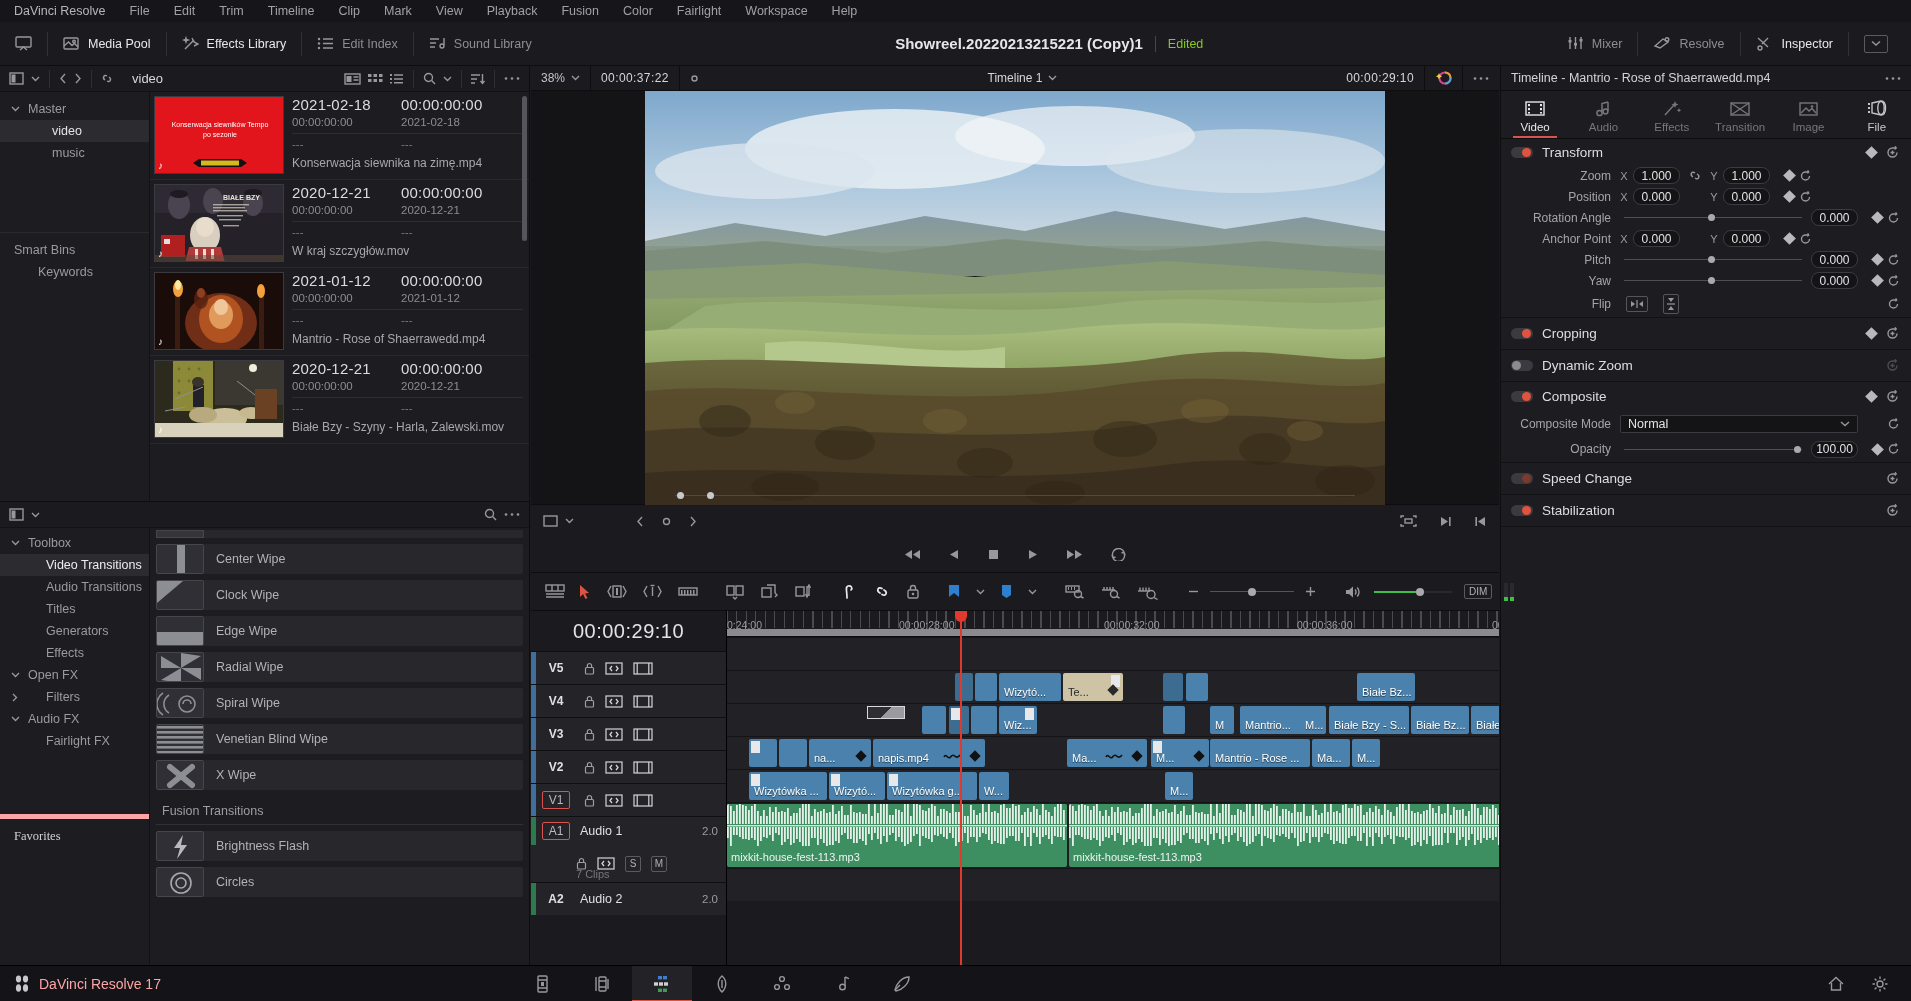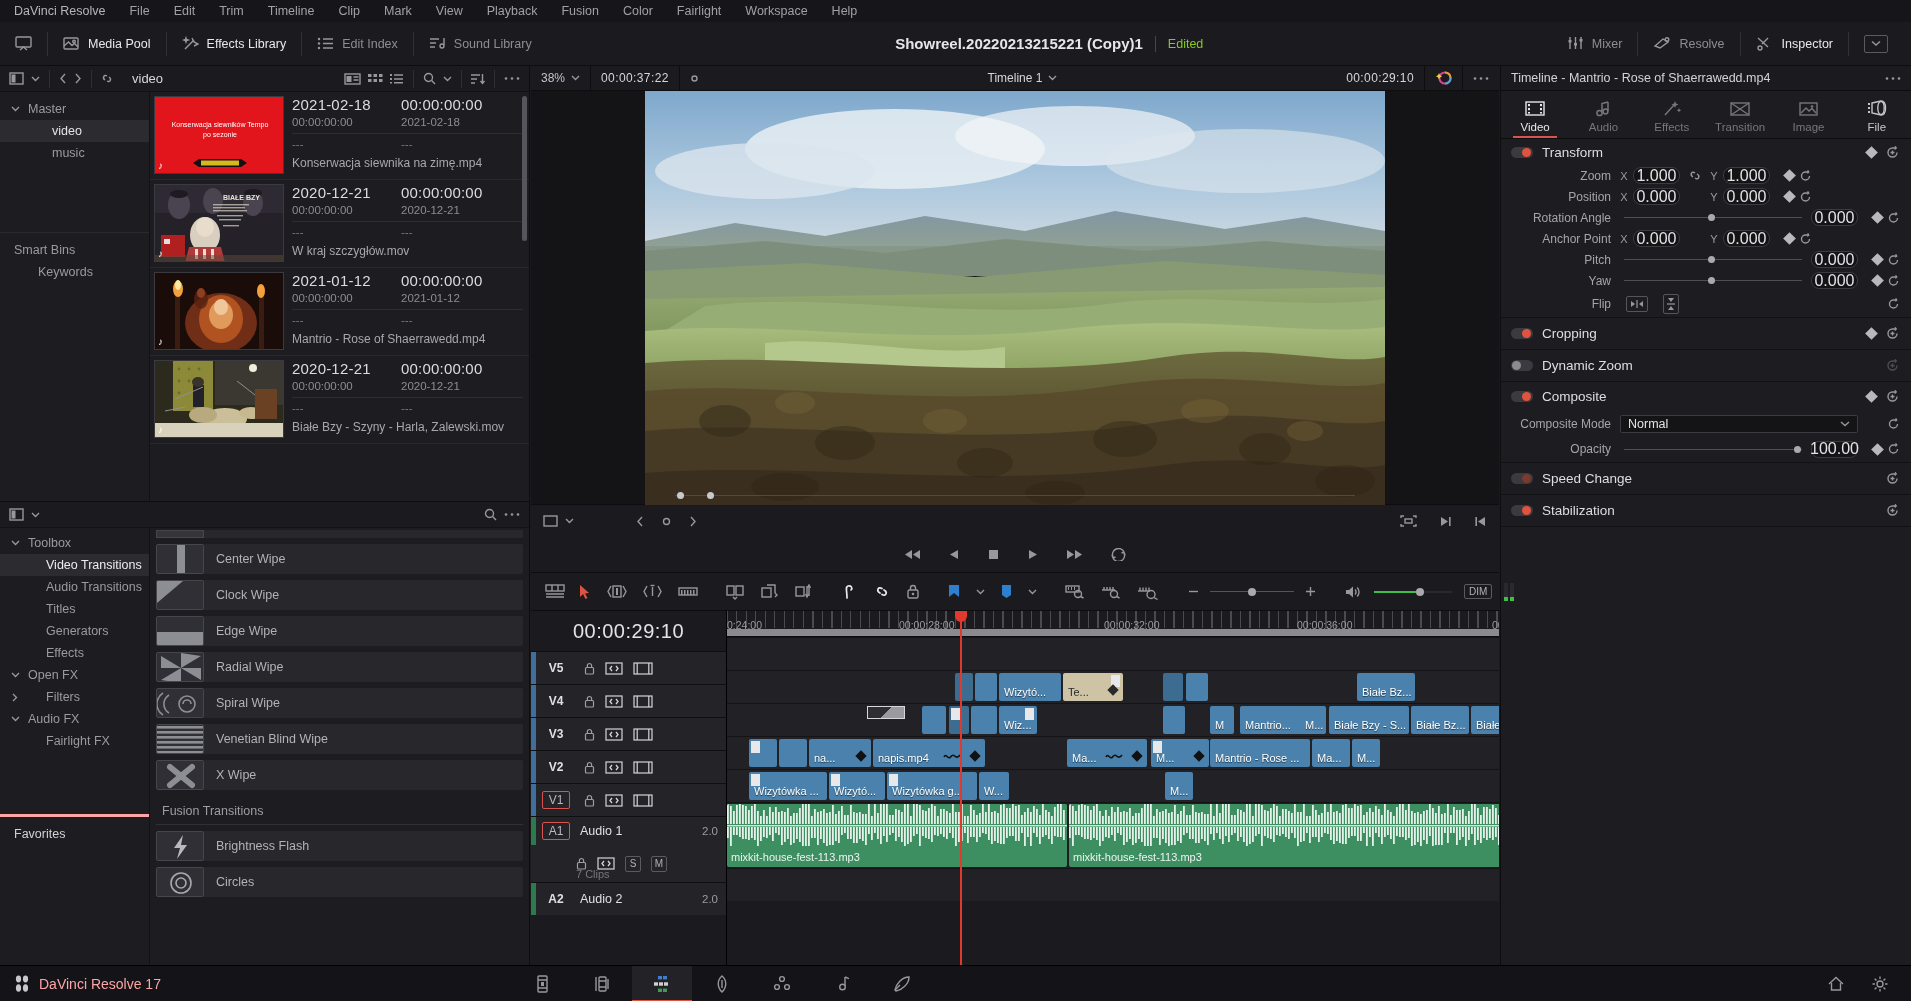--- a/index.html
+++ b/index.html
@@ -66,21 +66,21 @@
   
   .fxlib{ position:absolute; left:0; top:501px; width:530px; height:464px; background:#1d1d21; border-right:1px solid #0d0d10; border-top:1px solid #0d0d10;}
   .fx-head{ height:26px; display:flex; align-items:center; background:#1b1b1f; border-bottom:1px solid #121215; padding:0 9px; gap:7px;}
   .fx-head .sp{ flex:1; }
   .fx-body{ display:flex; height:438px;}
   .fx-tree{ width:150px; border-right:1px solid #121215; padding-top:4px;}
   .fx-row{ height:22px; display:flex; align-items:center; font-size:12.5px; color:#9a9a9f; padding-left:8px;}
   .fx-row.sel{ background:#2b2b30; color:#ededef;}
   .fx-row .lbl{ padding-left:6px; }
   .fx-row.d1 .lbl{ padding-left:24px; }
-  .fx-fav{ margin-top:62px; border-top:3px solid #fca5a5; padding-top:6px;}
+  .fx-fav{ margin-top:62px; border-top:5px solid #fca5a5; padding-top:6px;font-family:Liberation Serif, serif;}
   .fx-list{ flex:1; position:relative; overflow:hidden; padding-top:2px;}
   .fx-item{ height:30px; margin:0 6px 6px 6px; background:#27272c; border-radius:2px; display:flex; align-items:center; }
   .fx-thumb{ width:48px; height:30px; background:#34343a; border:1px solid #46464c; border-radius:2px; flex-shrink:0; overflow:hidden; position:relative;}
   .fx-label{ padding-left:12px; font-size:12.5px; color:#b2b2b7;}
   .fx-group{ padding:8px 0 6px 12px; font-size:12.5px; color:#9d9da2; }
   .fx-group-line{ height:1px; background:#303036; margin:0 6px 6px 6px;}
   .fx-partial{ height:8px; margin:0 6px 6px 6px; background:#27272c; }
 
   
   .viewer{ position:absolute; left:531px; top:66px; width:968px; height:505px; background:#141417;}
@@ -111,21 +111,21 @@
   .sect{ border-bottom:1px solid #121215; }
   .sect-hd{ height:26px; display:flex; align-items:center; padding:0 10px; gap:9px;}
   .toggle{ width:22px;height:11px;border-radius:6px;background:#3a3a40; position:relative; flex-shrink:0;}
   .toggle .knob{ position:absolute; width:9px;height:9px;border-radius:50%; top:1px; left:11px; background:#e0533f;}
   .toggle.off .knob{ left:1px; background:#8b8b90;}
   .toggle.dim .knob{ background:#7a3a30;}
   .sect-name{ flex:1; color:#dedee1; font-size:13.5px;}
   .prm{ height:21px; display:flex; align-items:center; padding:0 10px; gap:5px;}
   .prm .lab{ width:104px; text-align:right; color:#a4a4a9; font-size:12px; padding-right:4px;}
   .prm .ax{ color:#9a9a9f; font-size:11px; width:8px; text-align:center;}
-  .numbox{ width:47px; height:17px; background:#141417; border:1px solid #3b3b41; border-radius:8px; color:#e2e2e5; font-size:16px; display:flex; align-items:center; justify-content:center;}
+  .numbox{ width:47px; height:17px; background:#141417; border:1px solid #3b3b41; border-radius:8px; color:#e2e2e5; font-size:12px; display:flex; align-items:center; justify-content:center;}
   .slider{ flex:1; height:17px; display:flex; align-items:center; position:relative; margin:0 4px;}
   .sl-track{ width:100%; height:1px; background:#4e4e54;}
   .sl-knob{ position:absolute; width:7px;height:7px;border-radius:50%; background:#a9a9ae;}
   .kf{ width:9px;height:9px; background:#b8b8bd; transform:rotate(45deg); flex-shrink:0;}
   .resetic{ width:14px; flex-shrink:0;}
   .linkic{ width:20px; display:flex; justify-content:center;}
   .flipbtn{ width:22px;height:16px;border:1px solid #55555b;border-radius:2px; display:flex;align-items:center;justify-content:center;}
   .selbox{ flex:1; height:18px; background:#141417; border:1px solid #3b3b41; border-radius:2px; display:flex; align-items:center; padding:0 7px; color:#e2e2e5; font-size:12.5px;}
   .selbox .cv{ margin-left:auto;}
 

